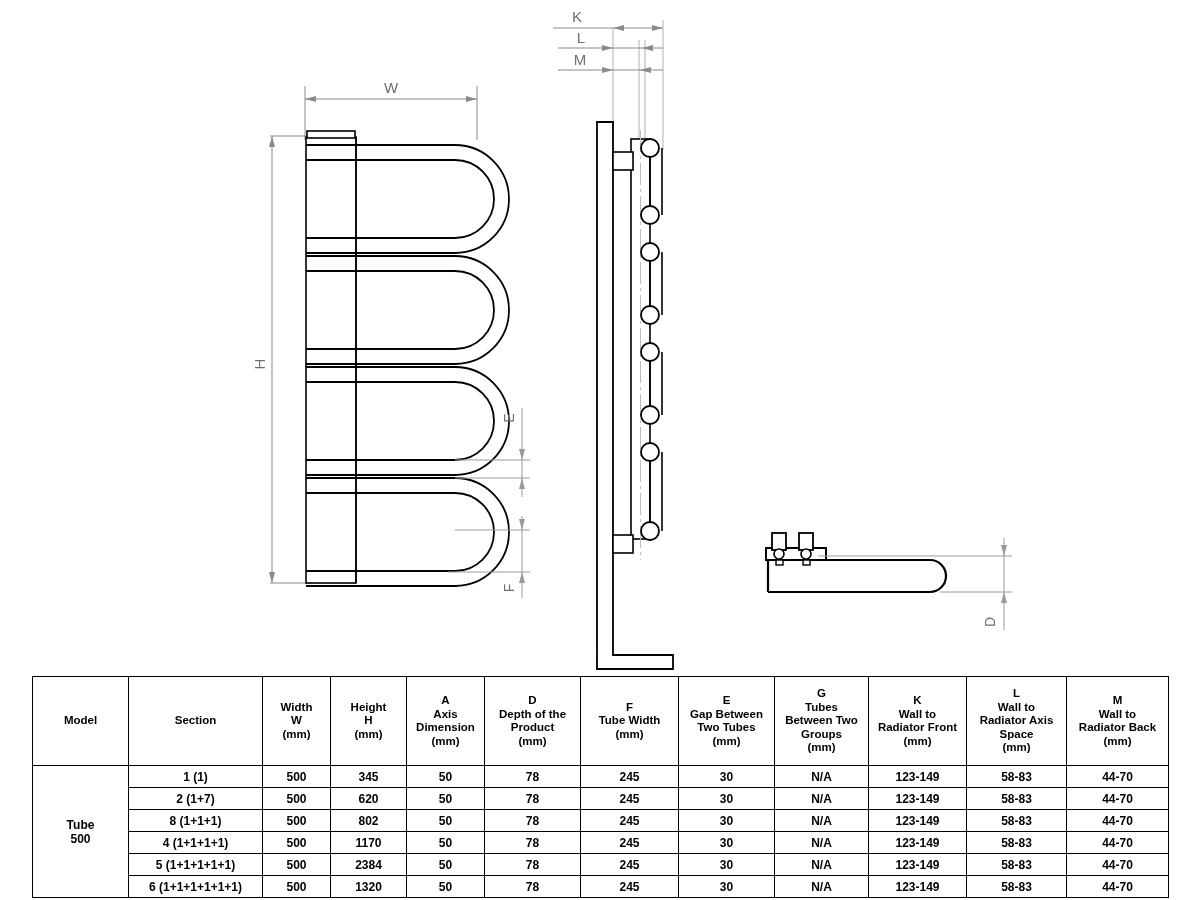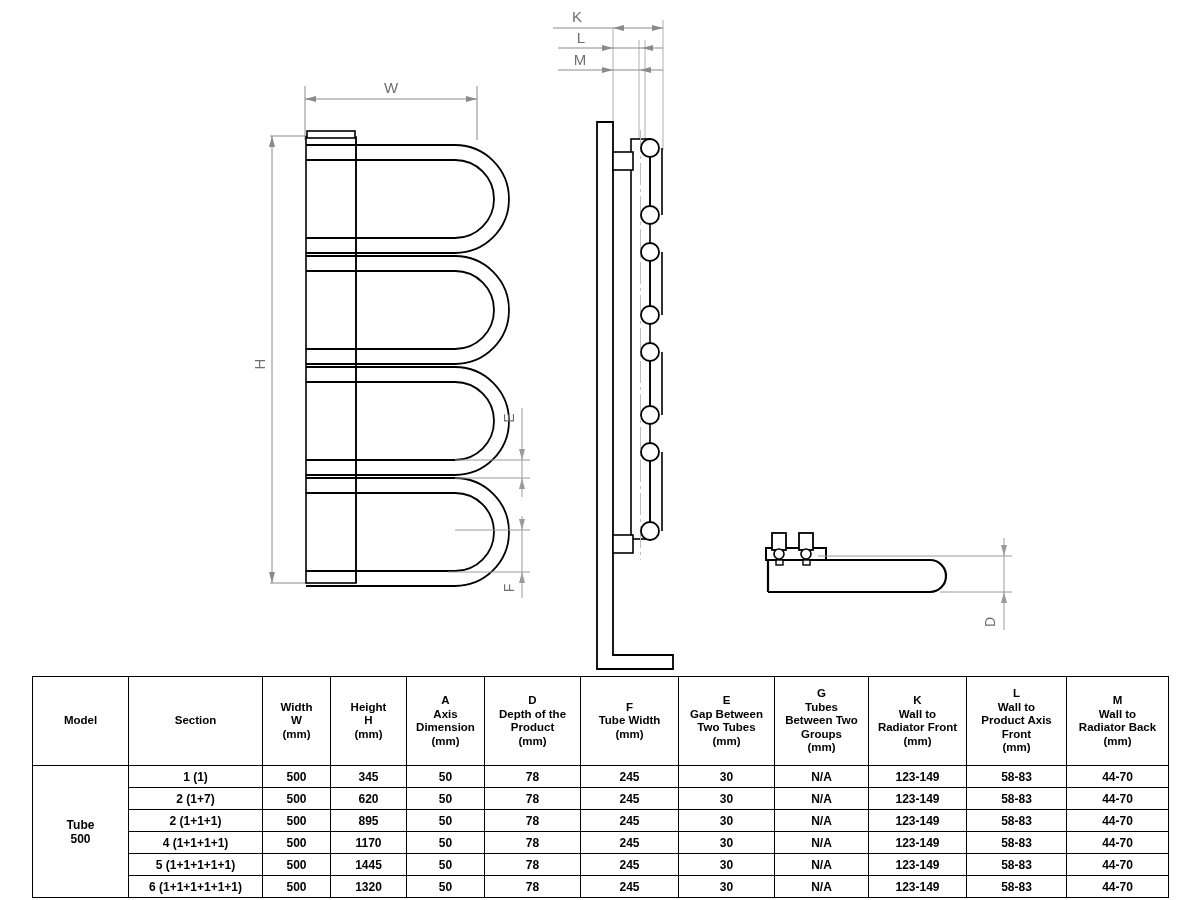--- a/index.html
+++ b/index.html
@@ -302,22 +302,22 @@
         </th>
         <th>
           <span class="hdr-line">K</span>
           <span class="hdr-line">Wall to</span>
           <span class="hdr-line">Radiator Front</span>
           <span class="hdr-line">(mm)</span>
         </th>
         <th>
           <span class="hdr-line">L</span>
           <span class="hdr-line">Wall to</span>
-          <span class="hdr-line">Product  Axis</span>
-          <span class="hdr-line">Front</span>
+          <span class="hdr-line">Radiator  Axis</span>
+          <span class="hdr-line">Space</span>
           <span class="hdr-line">(mm)</span>
         </th>
         <th>
           <span class="hdr-line">M</span>
           <span class="hdr-line">Wall to</span>
           <span class="hdr-line">Radiator  Back</span>
           <span class="hdr-line">(mm)</span>
         </th>
       </tr>
     </thead>
@@ -349,23 +349,23 @@
         <td>78</td>
         <td>245</td>
         <td>30</td>
         <td>N/A</td>
         <td>123-149</td>
         <td>58-83</td>
         <td>44-70</td>
       </tr>
 
       <tr>
-        <td>2 (1+1+1)</td>
-        <td>500</td>
-        <td>895</td>
+        <td>8 (1+1+1)</td>
+        <td>500</td>
+        <td>802</td>
         <td>50</td>
         <td>78</td>
         <td>245</td>
         <td>30</td>
         <td>N/A</td>
         <td>123-149</td>
         <td>58-83</td>
         <td>44-70</td>
       </tr>
 
@@ -379,21 +379,21 @@
         <td>30</td>
         <td>N/A</td>
         <td>123-149</td>
         <td>58-83</td>
         <td>44-70</td>
       </tr>
 
       <tr>
         <td>5 (1+1+1+1+1)</td>
         <td>500</td>
-        <td>1445</td>
+        <td>2384</td>
         <td>50</td>
         <td>78</td>
         <td>245</td>
         <td>30</td>
         <td>N/A</td>
         <td>123-149</td>
         <td>58-83</td>
         <td>44-70</td>
       </tr>
 

